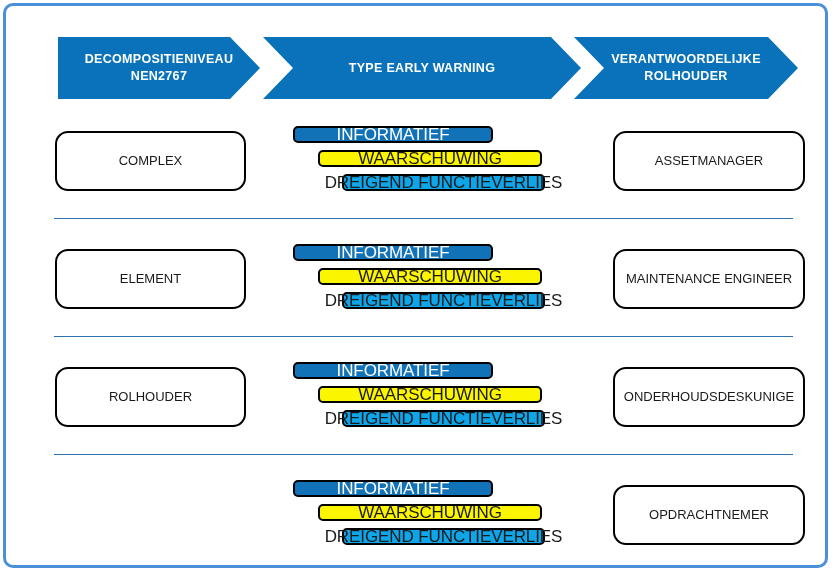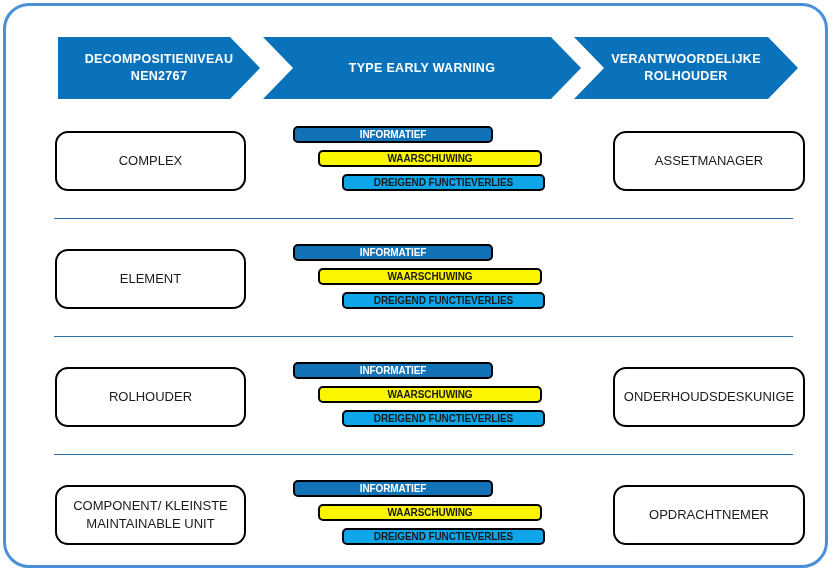--- a/index.html
+++ b/index.html
@@ -16,21 +16,21 @@
 
   
   .frame {
     position: absolute;
     left: 3px;
     top: 3px;
     width: 825px;
     height: 565px;
     box-sizing: border-box;
     border: 3px solid #4a90d9;
-    border-radius: 26px;
+    border-radius: 10px;
     background: #ffffff;
   }
 
   
   .header-row {
     position: absolute;
     left: 52px;
     top: 31px;
     width: 740px;
     height: 62px;
@@ -131,22 +131,22 @@
   }
   .bar {
     position: absolute;
     box-sizing: border-box;
     height: 17px;
     border: 2.2px solid #000000;
     border-radius: 5px;
     display: flex;
     align-items: center;
     justify-content: center;
-    font-size: 10px;
-    font-weight: bold;
+    font-size: 17px;
+    font-weight: normal;
     color: #1a1a1a;
     letter-spacing: -0.1px;
     white-space: nowrap;
   }
   .bar-0 {
     left: 0;
     top: 0;
     width: 200px;
     background: #1272b8;
     color: #ffffff;
@@ -221,20 +221,23 @@
       <div class="bar bar-0">
         <span>INFORMATIEF</span>
       </div>
       <div class="bar bar-1">
         <span>WAARSCHUWING</span>
       </div>
       <div class="bar bar-2">
         <span>DREIGEND FUNCTIEVERLIES</span>
       </div>
     </div>
+    <div class="obox obox-right">
+      <span>MAINTENANCE ENGINEER</span>
+    </div>
   </div>
   <div class="sep sep-1"></div>
 
   <div class="row row-2">
     <div class="obox obox-left">
       <span>
         <span>ROLHOUDER</span>
       </span>
     </div>
     <div class="bars">
@@ -248,26 +251,20 @@
         <span>DREIGEND FUNCTIEVERLIES</span>
       </div>
     </div>
     <div class="obox obox-right">
       <span>ONDERHOUDSDESKUNIGE</span>
     </div>
   </div>
   <div class="sep sep-2"></div>
 
   <div class="row row-3">
-    <div class="obox obox-left">
-      <span>
-        <span>COMPONENT/ KLEINSTE</span><br>
-        <span>MAINTAINABLE UNIT</span>
-      </span>
-    </div>
     <div class="bars">
       <div class="bar bar-0">
         <span>INFORMATIEF</span>
       </div>
       <div class="bar bar-1">
         <span>WAARSCHUWING</span>
       </div>
       <div class="bar bar-2">
         <span>DREIGEND FUNCTIEVERLIES</span>
       </div>

